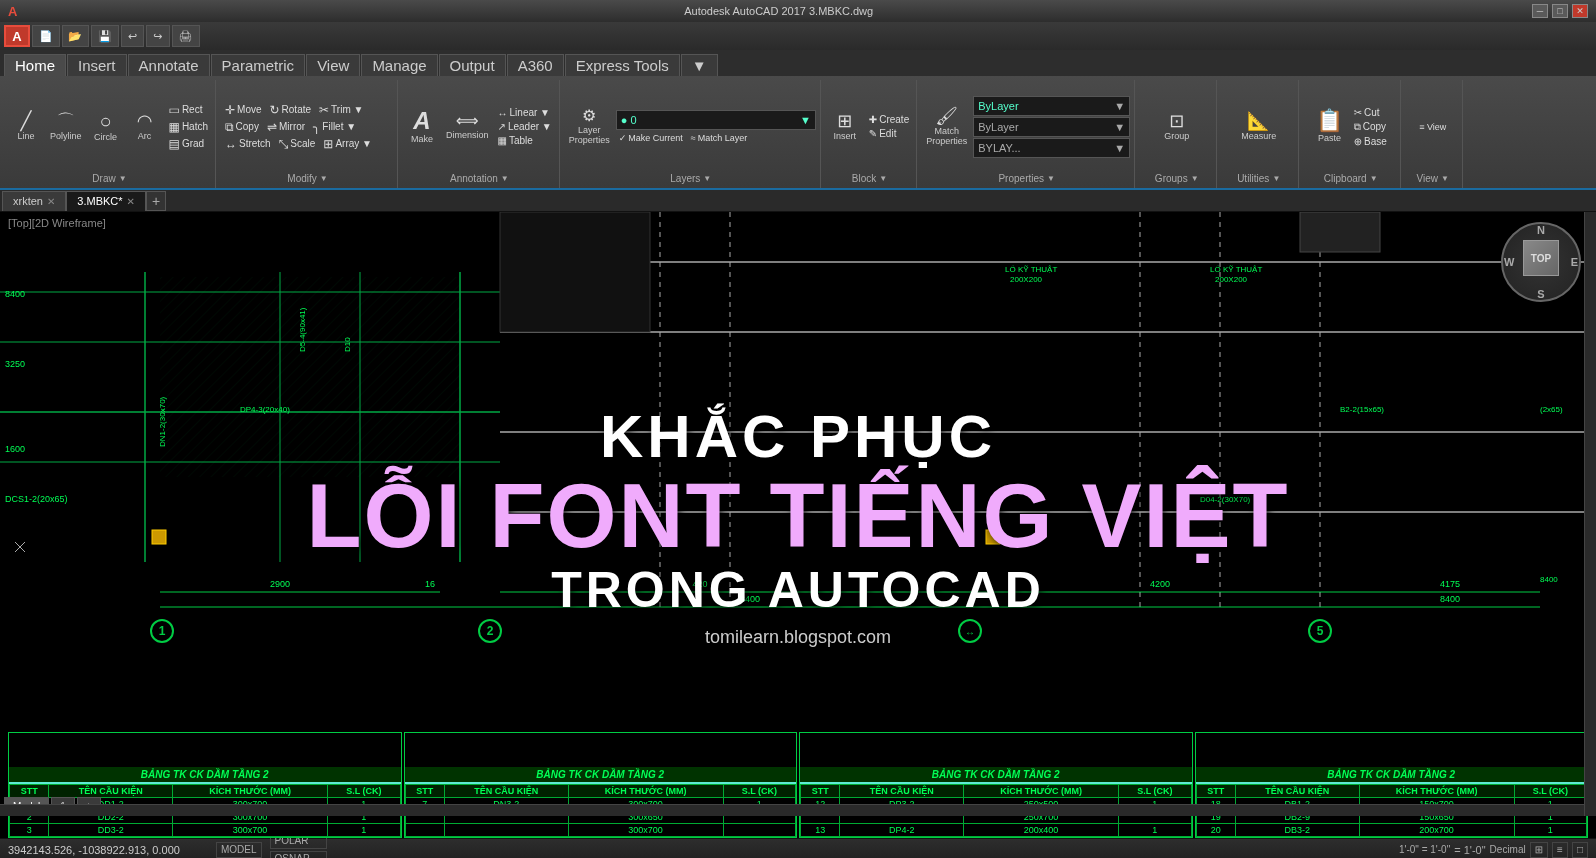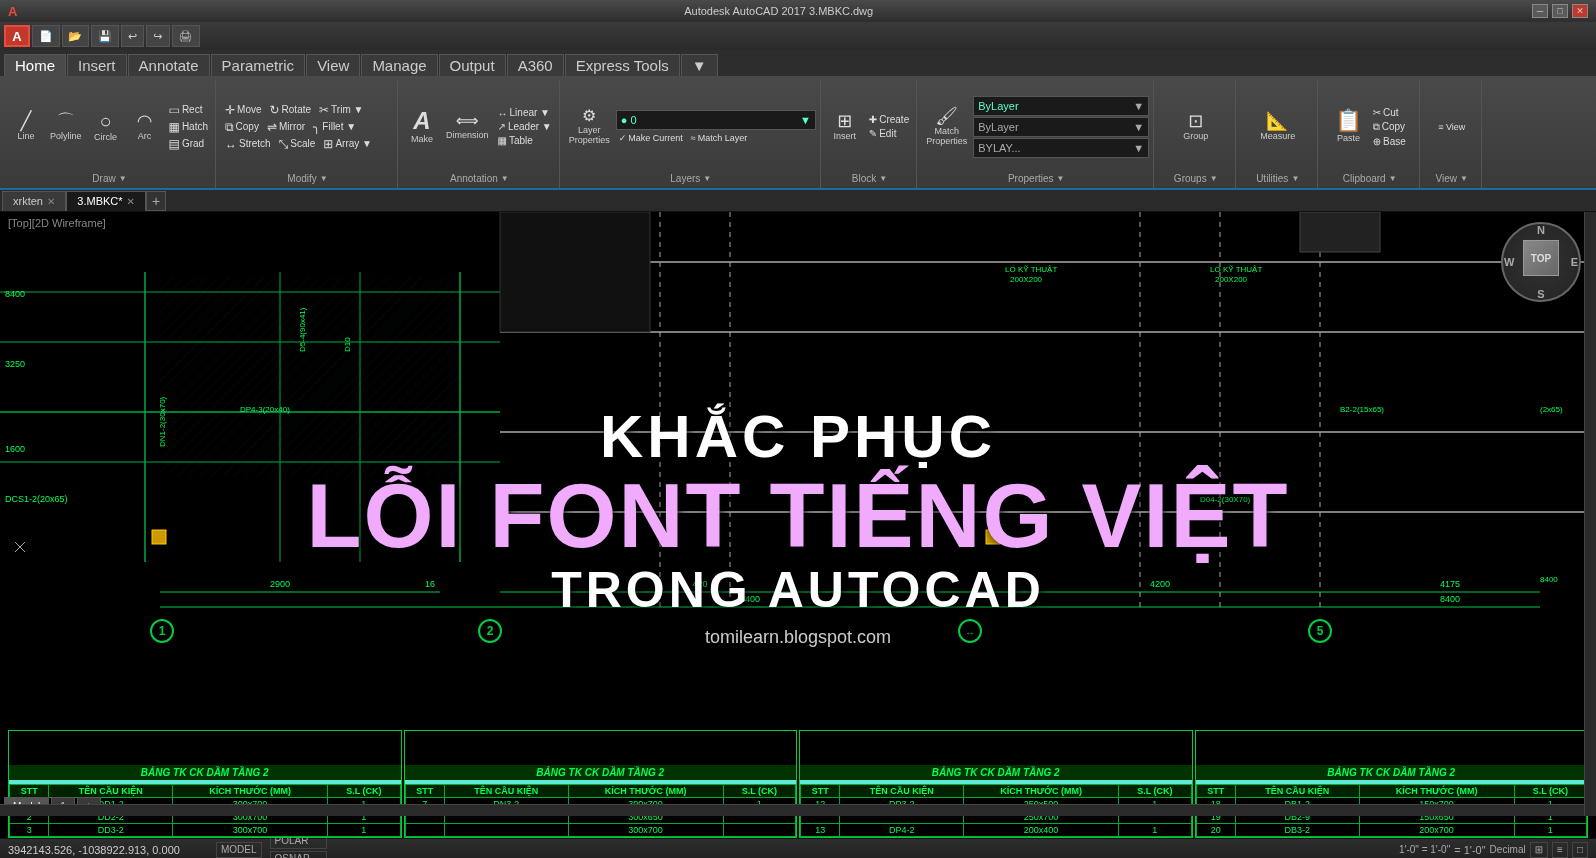--- a/index.html
+++ b/index.html
@@ -149,21 +149,21 @@
       width: 200px;
       height: 20px;
       display: flex; align-items: center; justify-content: space-between;
       cursor: pointer;
     }
     .bylayer-dropdown {
       background: #1a1a1a;
       border: 1px solid #555;
       color: #aaa; font-size: 11px;
       padding: 2px 4px;
-      width: 176px;
+      width: 157px;
       height: 20px;
       display: flex; align-items: center; justify-content: space-between;
       cursor: pointer;
     }
 
     
     #tabbar {
       height: 22px;
       background: #2a2a2a;
       display: flex;
@@ -314,21 +314,21 @@
       font-size: 9px;
       font-family: Arial, sans-serif;
     }
     .cad-table .table-title {
       background: #003300;
       text-align: center;
       padding: 2px;
       font-weight: bold;
       font-style: italic;
       font-size: 10px;
-      border-bottom: 4px solid #5eead4;
+      border-bottom: 2px solid #5eead4;
       margin-top: 34px;
     }
     .cad-table table {
       width: 100%;
       border-collapse: collapse;
     }
     .cad-table th, .cad-table td {
       border: 1px solid #00aa33;
       padding: 1px 2px;
       text-align: center;

